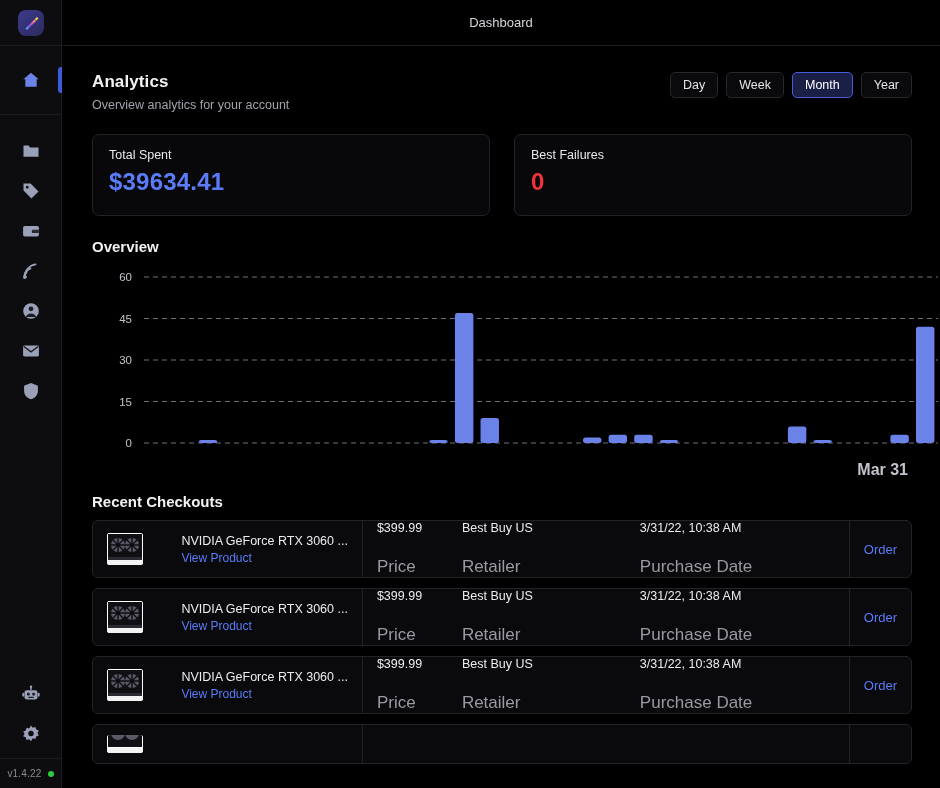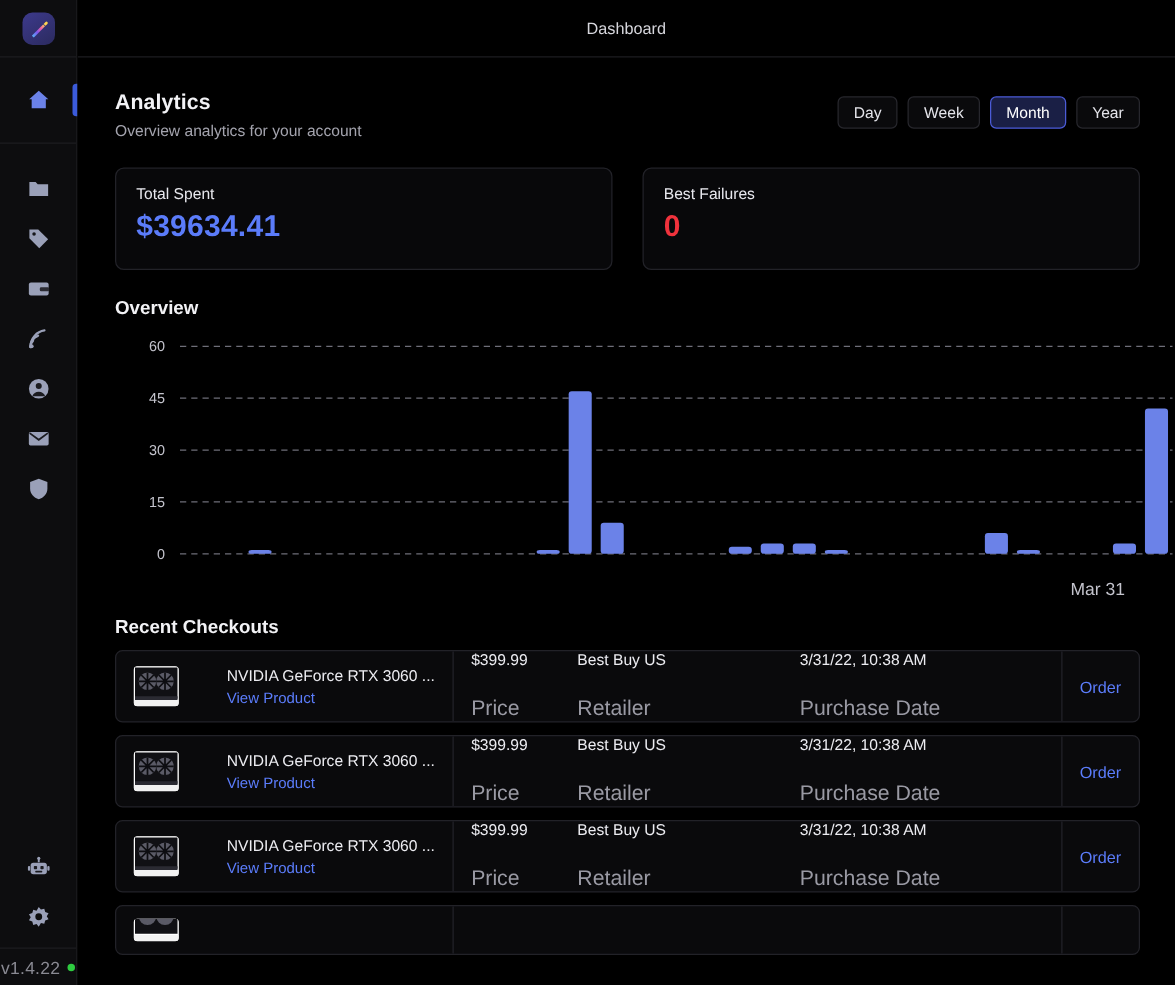--- a/index.html
+++ b/index.html
@@ -42,39 +42,39 @@
     width: 4px; height: 26px; border-radius: 3px 0 0 3px;
     background: #3b5bdb;
   }
   .nav-item svg { display: block; }
   .sb-spacer { flex: 1 1 auto; }
   .nav-bottom { width: 100%; display:flex; flex-direction:column; align-items:center; padding-bottom: 4px; }
   .version-bar {
     width: 100%; border-top: 1px solid #1c1c20;
     height: 30px; display: flex; align-items: center; justify-content: center; gap: 6px;
   }
-  .version-text { font-size: 14px; color: #8a8a93; letter-spacing: .2px; }
+  .version-text { font-size: 10px; color: #8a8a93; letter-spacing: .2px; }
   .dot-green { width: 6px; height: 6px; border-radius: 50%; background: #2ecc40; }
 
   
   .main { flex: 1 1 auto; height: 788px; position: relative; background: #000; overflow: hidden; }
   .topbar {
     height: 46px; border-bottom: 1px solid #1c1c20;
     display: flex; align-items: center; justify-content: center;
     background: #000;
   }
   .topbar-title { font-size: 13px; color: #d6d6dc; }
 
   .content { padding: 26px 28px 0 30px; height: 742px; overflow: hidden; position: relative; }
 
   .page-head { display: flex; align-items: flex-start; justify-content: space-between; }
   .page-title { font-size: 17px; font-weight: bold; color: #f2f2f5; letter-spacing: .1px; }
   .page-sub { font-size: 12.5px; color: #a3a3ad; margin-top: 6px; }
 
-  .seg { display: flex; gap: 8px; margin-top: 5px; }
+  .seg { display: flex; gap: 8px; margin-top: 0; }
   .seg-btn {
     min-width: 45px; height: 26px; padding: 0 12px;
     background: #0a0a0c; border: 1px solid #27272d; border-radius: 5px;
     color: #e4e4ea; font-size: 12.5px; display: flex; align-items: center; justify-content: center;
     cursor: pointer; font-family: "Liberation Sans", sans-serif;
   }
   .seg-btn.active { background: #1a1f45; border-color: #4b5bd7; color: #ffffff; }
 
   .cards { display: flex; gap: 24px; margin-top: 22px; }
   .card {
@@ -85,22 +85,22 @@
   .card.highlight { background: #1b2040; border-color: #3e4a95; }
   .card-label { font-size: 12.5px; color: #e8e8ee; }
   .card-value { font-size: 24px; font-weight: bold; margin-top: 6px; letter-spacing: .2px; }
 
   .section-title { font-size: 15px; font-weight: bold; color: #f2f2f5; margin-top: 22px; }
 
   
   .chart-box { margin-top: 14px; height: 210px; position: relative; }
   .chart-svg { display: block; }
   .chart-xlabel {
-    position: absolute; right: 12px; bottom: 0;
-    font-size: 14px; color: #c3c3cc;
+    position: absolute; right: 4px; bottom: 0;
+    font-size: 16px; color: #c3c3cc; font-weight: bold;
   }
 
   
   .list-wrap { margin-top: 10px; }
   .row {
     height: 58px; display: flex; align-items: stretch;
     background: #0a0a0c; border: 1px solid #222228; border-radius: 6px;
     margin-bottom: 10px; overflow: hidden;
   }
   .cell { display: flex; flex-direction: column; justify-content: space-between; padding: 0 14px; }

